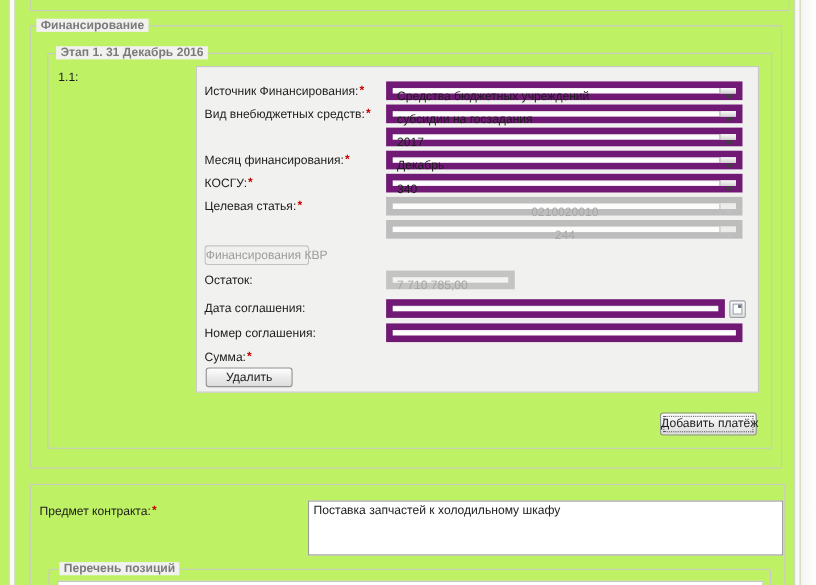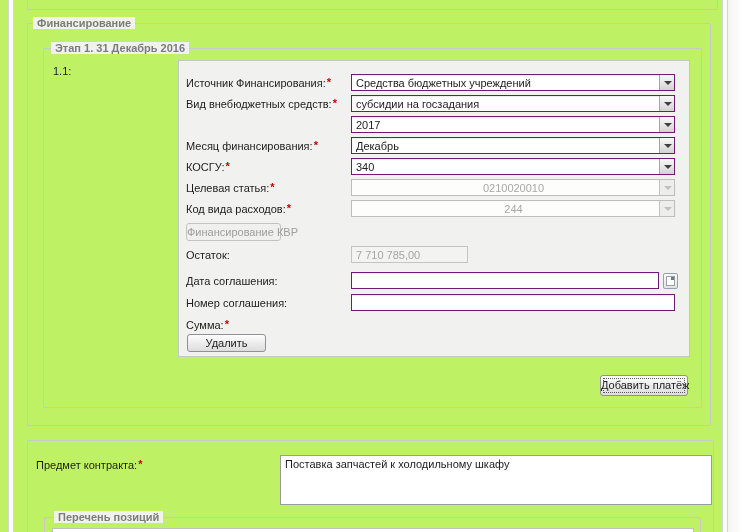--- a/index.html
+++ b/index.html
@@ -23,21 +23,21 @@
     font-weight:bold; color:#7b7b7b; white-space:nowrap; line-height:12px;
   }
   .panel {
     position:absolute; border:1px solid #c6c6c4; background:#f1f1ef;
   }
   .lbl { position:absolute; white-space:nowrap; color:#1c1c1c; line-height:14px; }
   .req { color:#c80000; font-weight:bold; position:relative; top:-1px; padding-left:1px; }
 
   .ctl {
     position:absolute; height:17px; background:#ffffff;
-    border:1px solid #701a75; box-shadow:inset 0 1px 1px rgba(0,0,0,0.07);
+    border:6px solid #701a75; box-shadow:inset 0 1px 1px rgba(0,0,0,0.07);
   }
   .ctl .val {
     display:block; padding:1px 3px 0 4px; line-height:14px;
     white-space:nowrap; overflow:hidden;
   }
   .select .arrow {
     position:absolute; top:0; right:0; bottom:0; width:15px;
     background:linear-gradient(#f8f8f8,#e3e3e3 60%,#d2d2d2);
     border-left:1px solid #a6a6a6;
   }
@@ -147,29 +147,28 @@
     </div>
 
     <span class="lbl" style="left:7px; top:120px;"><span>Целевая статья:</span><span class="req">*</span></span>
     <div class="ctl select disabled" style="left:172px; top:118px; width:324px;">
       <span class="val">0210020010</span>
       <span class="arrow">
           <i></i>
         </span>
     </div>
 
-    <span class="lbl" style="left:7px; top:141px;"><span>Код вида расходов:</span><span class="req">*</span></span>
     <div class="ctl select disabled" style="left:172px; top:139px; width:324px;">
       <span class="val">244</span>
       <span class="arrow">
           <i></i>
         </span>
     </div>
 
-    <div class="btn disabled" style="left:7px; top:162px; width:95px;">Финансирование КВР</div>
+    <div class="btn disabled" style="left:7px; top:162px; width:95px;">Финансирования КВР</div>
 
     <span class="lbl" style="left:7px; top:187px;"><span>Остаток:</span></span>
     <div class="ctl input-disabled" style="left:172px; top:185px; width:117px;">
       <span class="val">7 710 785,00</span>
     </div>
 
     <span class="lbl" style="left:7px; top:213px;"><span>Дата соглашения:</span></span>
     <div class="ctl" style="left:172px; top:211px; width:308px;">
       <span class="val"></span>
     </div>

